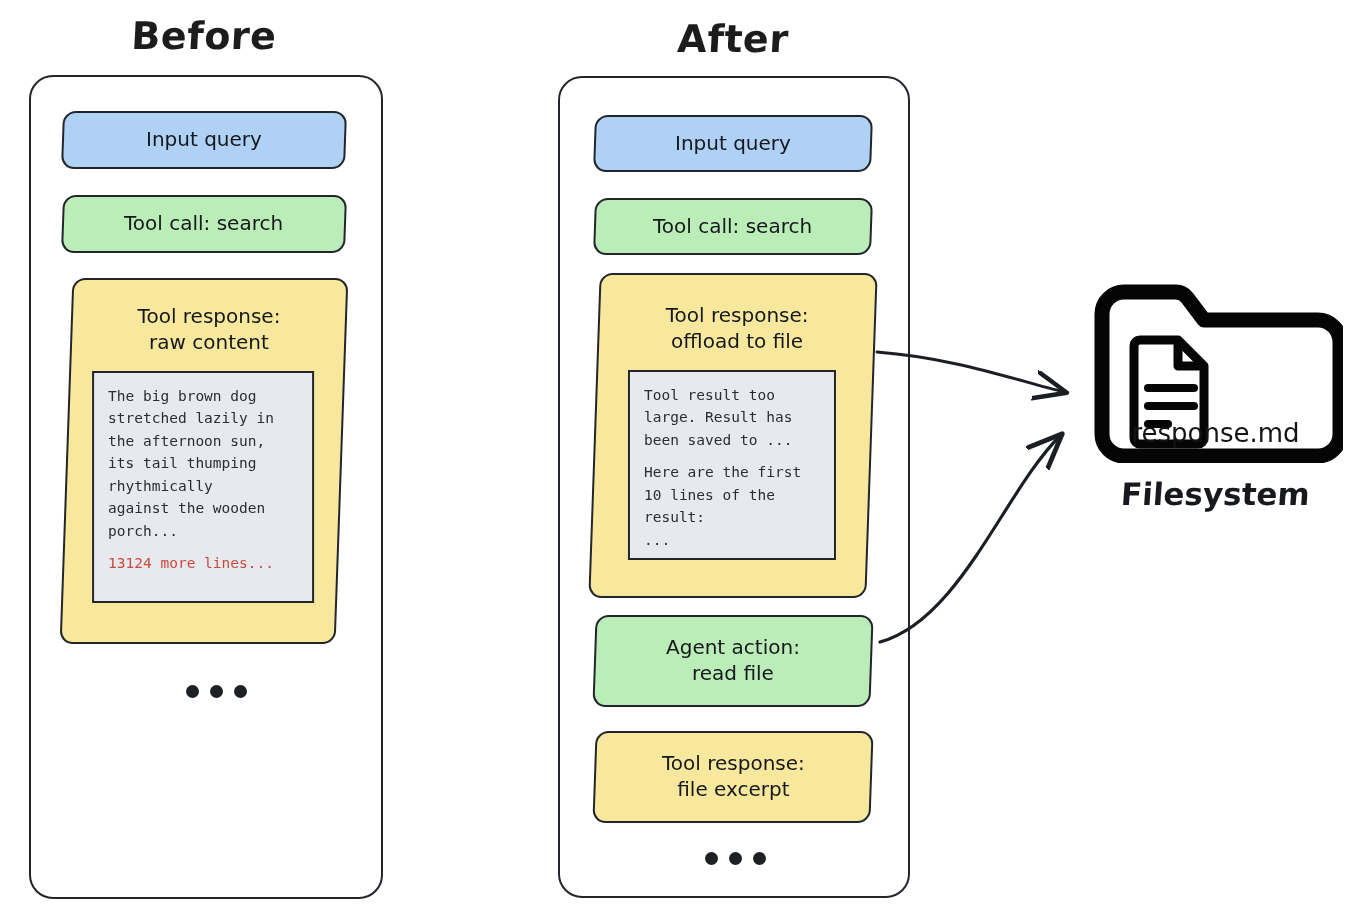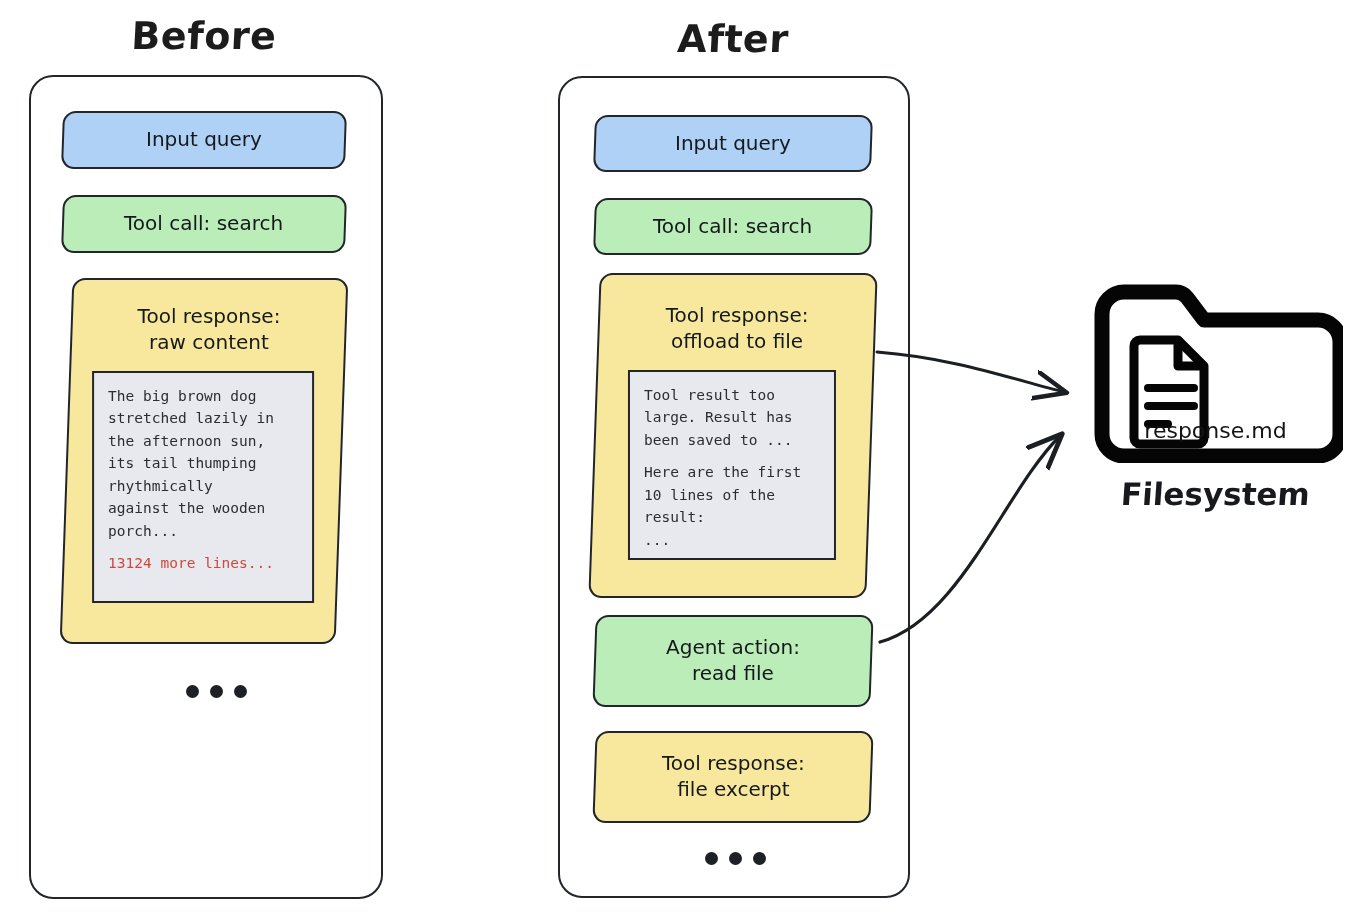--- a/index.html
+++ b/index.html
@@ -101,21 +101,21 @@
   }
 
   
   #fs-wrap { position: absolute; left: 1088px; top: 278px; width: 255px; height: 230px; }
   #fs-icon { position: absolute; left: 0; top: 0; }
   #fs-filename {
     position: absolute;
     left: 0; top: 140px; width: 255px;
     text-align: center;
     font-family: "DejaVu Sans", sans-serif;
-    font-size: 22px;
+    font-size: 26px;
     color: #141414;
     letter-spacing: 0px;
   }
   #fs-caption {
     position: absolute;
     left: 0; top: 198px; width: 255px;
     text-align: center;
     font-family: "DejaVu Sans", sans-serif;
     font-size: 31px;
     font-weight: 600;

